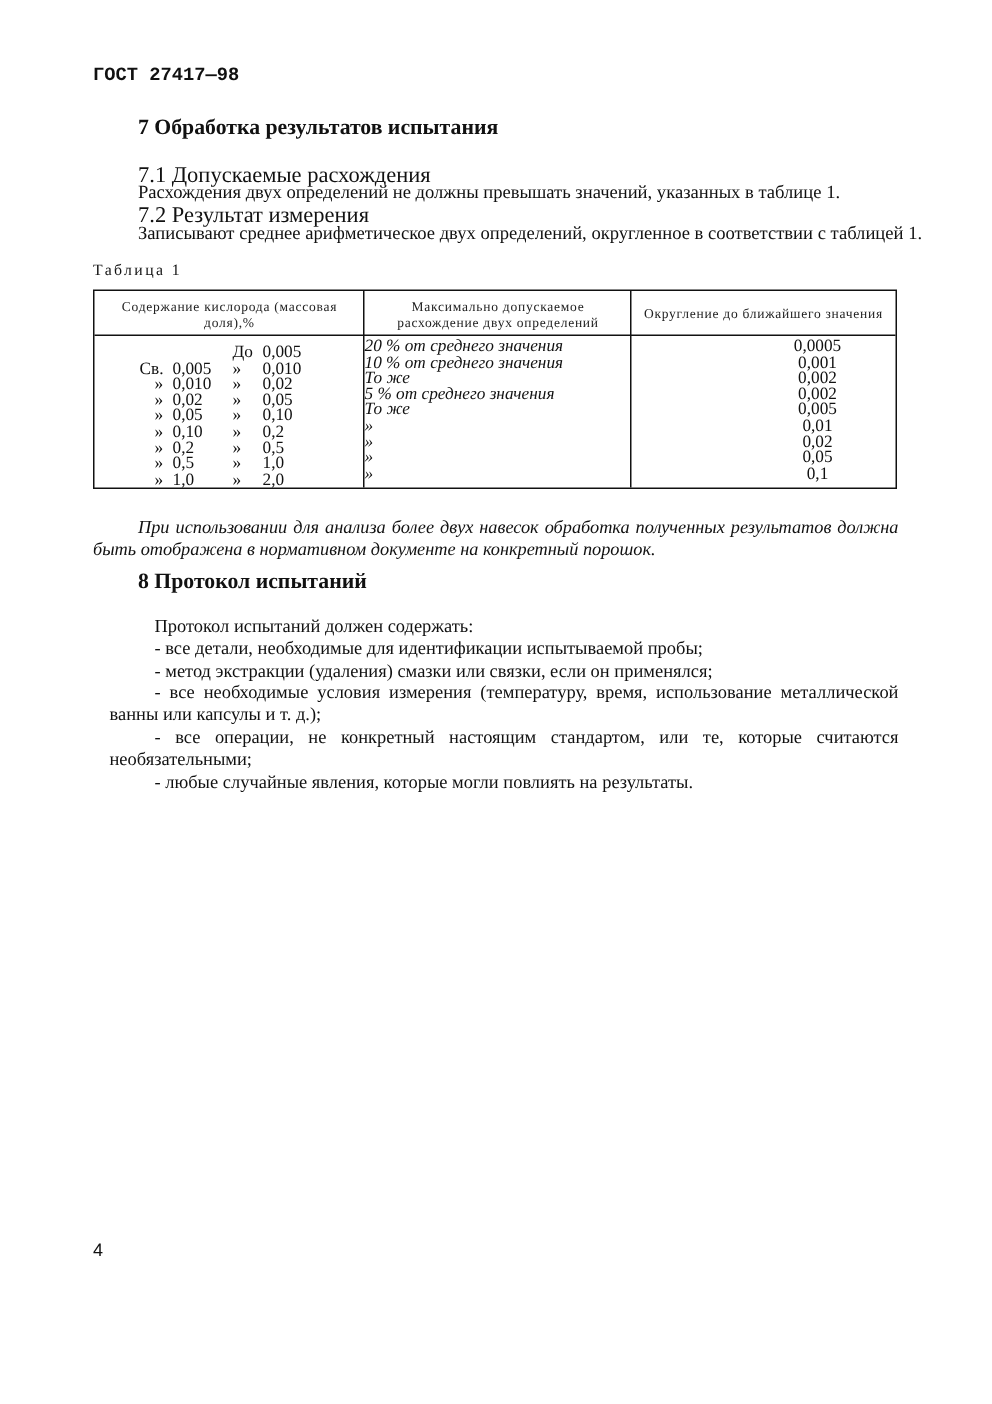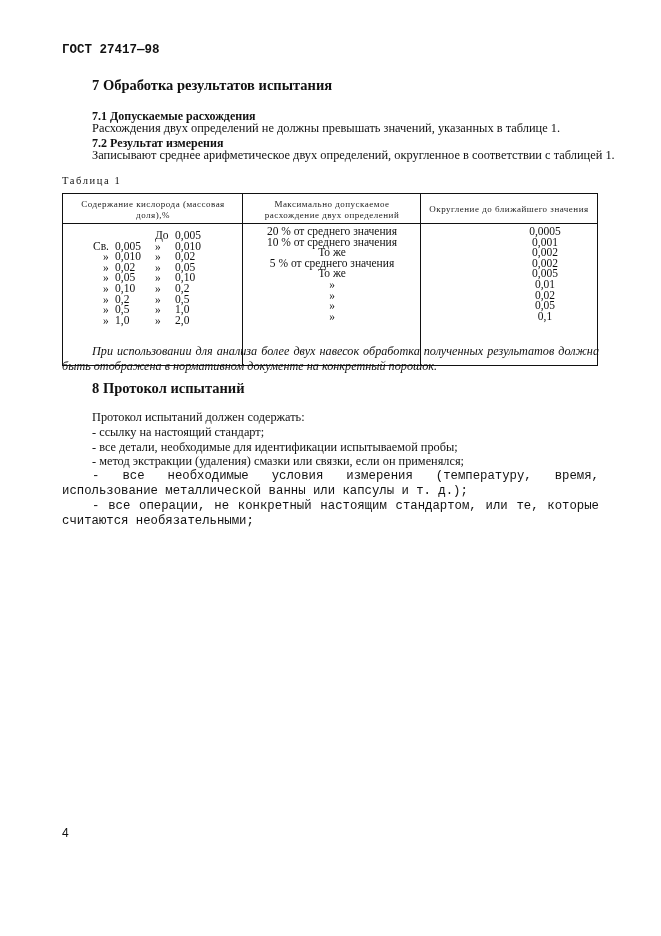--- a/index.html
+++ b/index.html
@@ -3,43 +3,43 @@
 <meta charset="utf-8">
 <style>
   html, body { margin: 0; padding: 0; background: #ffffff; }
   body {
     width: 661px; height: 936px; position: relative; overflow: hidden;
     font-family: "Liberation Serif", "DejaVu Serif", serif; color: #111;
   }
   .abs { position: absolute; }
   .doc-code { left: 62px; top: 43px; font-size: 12.5px; font-weight: bold; font-family: Liberation Mono, monospace; }
   .h-sec { left: 92px; font-size: 14.5px; font-weight: bold; }
-  .h-sub { left: 92px; font-size: 12px; font-weight: bold; text-align: center; }
+  .h-sub { left: 92px; font-size: 15px; font-weight: normal; text-align: center; }
   .p { left: 92px; font-size: 12.4px; line-height: 14px; white-space: nowrap; }
   .caption { left: 62px; top: 175px; font-size: 10.5px; letter-spacing: 1.6px; }
 
-  .tbl { left: 62px; top: 193px; width: 536px; height: 173px;
+  .tbl { left: 62px; top: 193px; width: 536px; height: 133px;
          border: 1.6px solid #111; box-sizing: border-box; }
   .tbl .hsep { position: absolute; left: 0; right: 0; top: 29px; border-top: 1.4px solid #111; }
   .tbl .vsep { position: absolute; top: 0; bottom: 0; border-left: 1.2px solid #111; }
   .th { position: absolute; top: 5px; font-size: 9px; line-height: 11px; text-align: center;
         letter-spacing: 0.5px; color: #222; }
   .col1-body { position: absolute; top: 36px; left: 0; width: 180px; font-size: 11.5px; line-height: 10.6px; }
   .c1row { position: relative; height: 10.6px; }
   .c1row span { position: absolute; top: 0; }
-  .col2-body { position: absolute; top: 32px; left: 180px; width: 178px; text-align: center;
-               font-size: 11.5px; line-height: 10.6px; }
+  .col2-body { position: absolute; top: 32px; left: 180px; width: 178px; text-align: left;
+               font-size: 11.5px; line-height: 10.6px; font-style: italic; }
   .col3-body { position: absolute; top: 32px; left: 358px; width: 176px; font-size: 11.5px; line-height: 10.6px; }
   .col3-body div { padding-left: 72px; text-align: center; }
 
   .note { left: 62px; top: 344px; width: 537px; font-size: 12.2px; font-style: italic;
           line-height: 14.5px; text-indent: 30px; text-align: justify; }
   .list { left: 62px; top: 410px; width: 537px; font-size: 12.3px; line-height: 14.8px; }
-  .list .li { text-indent: 30px; }
-  .list .just { text-align: justify; text-align-last: left; font-family: Liberation Mono, monospace; }
+  .list .li { text-indent: 30px; margin-left: 11px; }
+  .list .just { text-align: justify; text-align-last: left; }
   .pagenum { left: 62px; top: 826px; font-size: 12px; font-family: "Liberation Sans", sans-serif; }
 </style>
 </head>
 <body>
 
 <div class="abs doc-code">ГОСТ 27417—98</div>
 
 <div class="abs h-sec" style="top:77px">7  Обработка результатов испытания</div>
 
 <div class="abs h-sub" style="top:109px">7.1  Допускаемые расхождения</div>
@@ -137,20 +137,20 @@
     <div>0,1</div>
   </div>
 </div>
 
 <div class="abs note">При использовании для анализа более двух навесок обработка полученных результатов должна быть отображена в нормативном документе на конкретный порошок.</div>
 
 <div class="abs h-sec" style="top:380px">8  Протокол испытаний</div>
 
 <div class="abs list">
   <div class="li">Протокол испытаний должен содержать:</div>
-  <div class="li">- ссылку на настоящий стандарт;</div>
   <div class="li">- все детали, необходимые для идентификации испытываемой пробы;</div>
   <div class="li">- метод экстракции (удаления) смазки или связки, если он применялся;</div>
   <div class="li just">- все необходимые условия измерения (температуру, время, использование металлической ванны или капсулы и т. д.);</div>
   <div class="li just">- все операции, не конкретный настоящим стандартом, или те, которые считаются необязательными;</div>
+  <div class="li">- любые случайные явления, которые могли повлиять на результаты.</div>
 </div>
 
 <div class="abs pagenum">4</div>
 
 </body></html>

